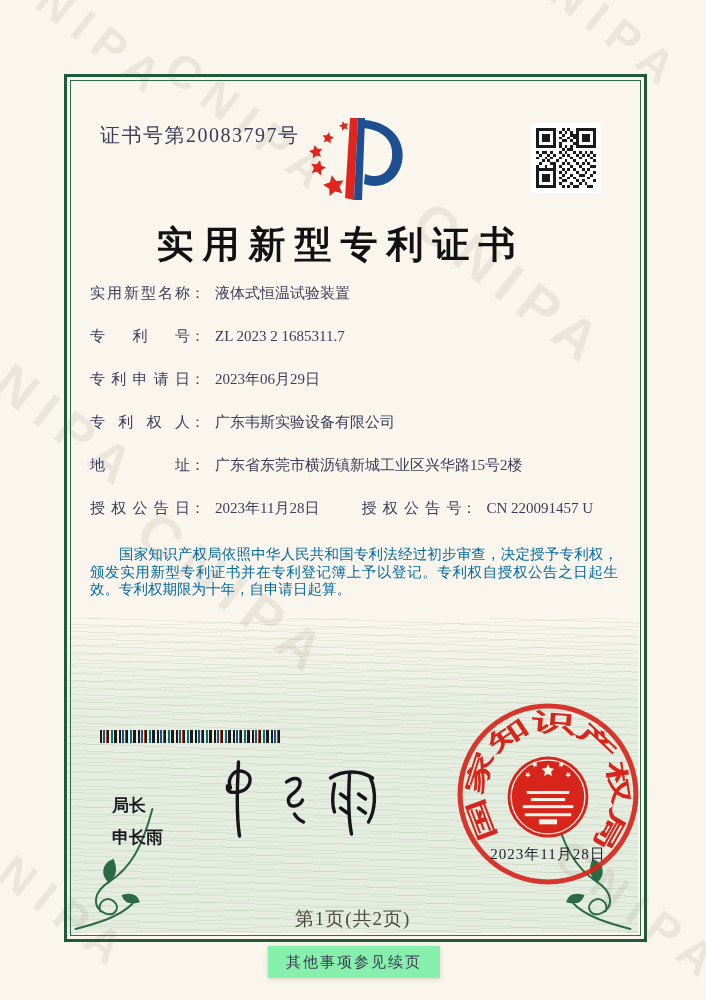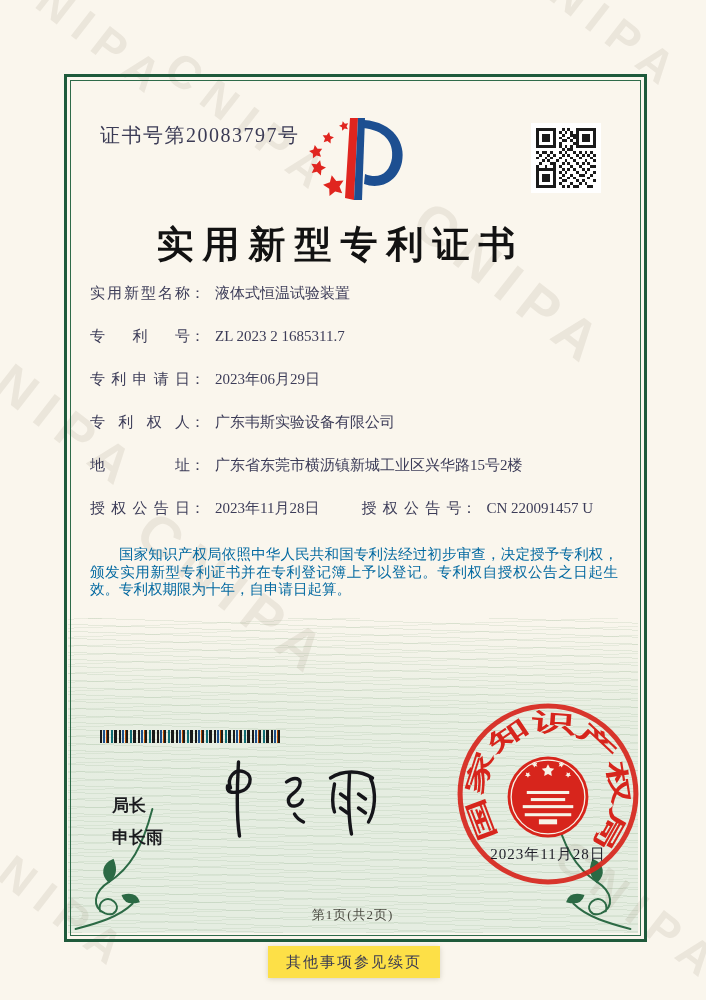--- a/index.html
+++ b/index.html
@@ -84,25 +84,25 @@
     font-weight:700;font-size:17px;color:#1b1b1f;line-height:32px;
   }
   .signature{position:absolute;left:198px;top:748px;z-index:4;}
   .seal{position:absolute;left:452px;top:698px;width:192px;height:192px;z-index:4;}
   .seal-date{
     position:absolute;left:468px;top:845px;width:160px;z-index:5;
     text-align:center;font-size:15px;color:#1e1e28;letter-spacing:1px;
   }
   .page-note{
     position:absolute;left:64px;top:906px;width:577px;z-index:4;
-    text-align:center;font-size:13px;color:#4b4b42;letter-spacing:1px;
+    text-align:center;font-size:19px;color:#4b4b42;letter-spacing:1px;
   }
   .continuation{
     position:absolute;left:268px;top:946px;width:172px;height:32px;z-index:4;
-    background:#fde047;box-shadow:0 1px 5px rgba(120,110,80,.28);
+    background:#86efac;box-shadow:0 1px 5px rgba(120,110,80,.28);
     text-align:center;line-height:32px;font-size:15px;color:#3a3a52;
     letter-spacing:2px;
   }
 </style>
 </head>
 <body>
 
 <span class="watermark" style="left:-14px;top:0px;font-size:46px;">CNIPA</span>
 <span class="watermark" style="left:500px;top:-8px;font-size:46px;">CNIPA</span>
 <span class="watermark" style="left:150px;top:96px;font-size:46px;">CNIPA</span>

